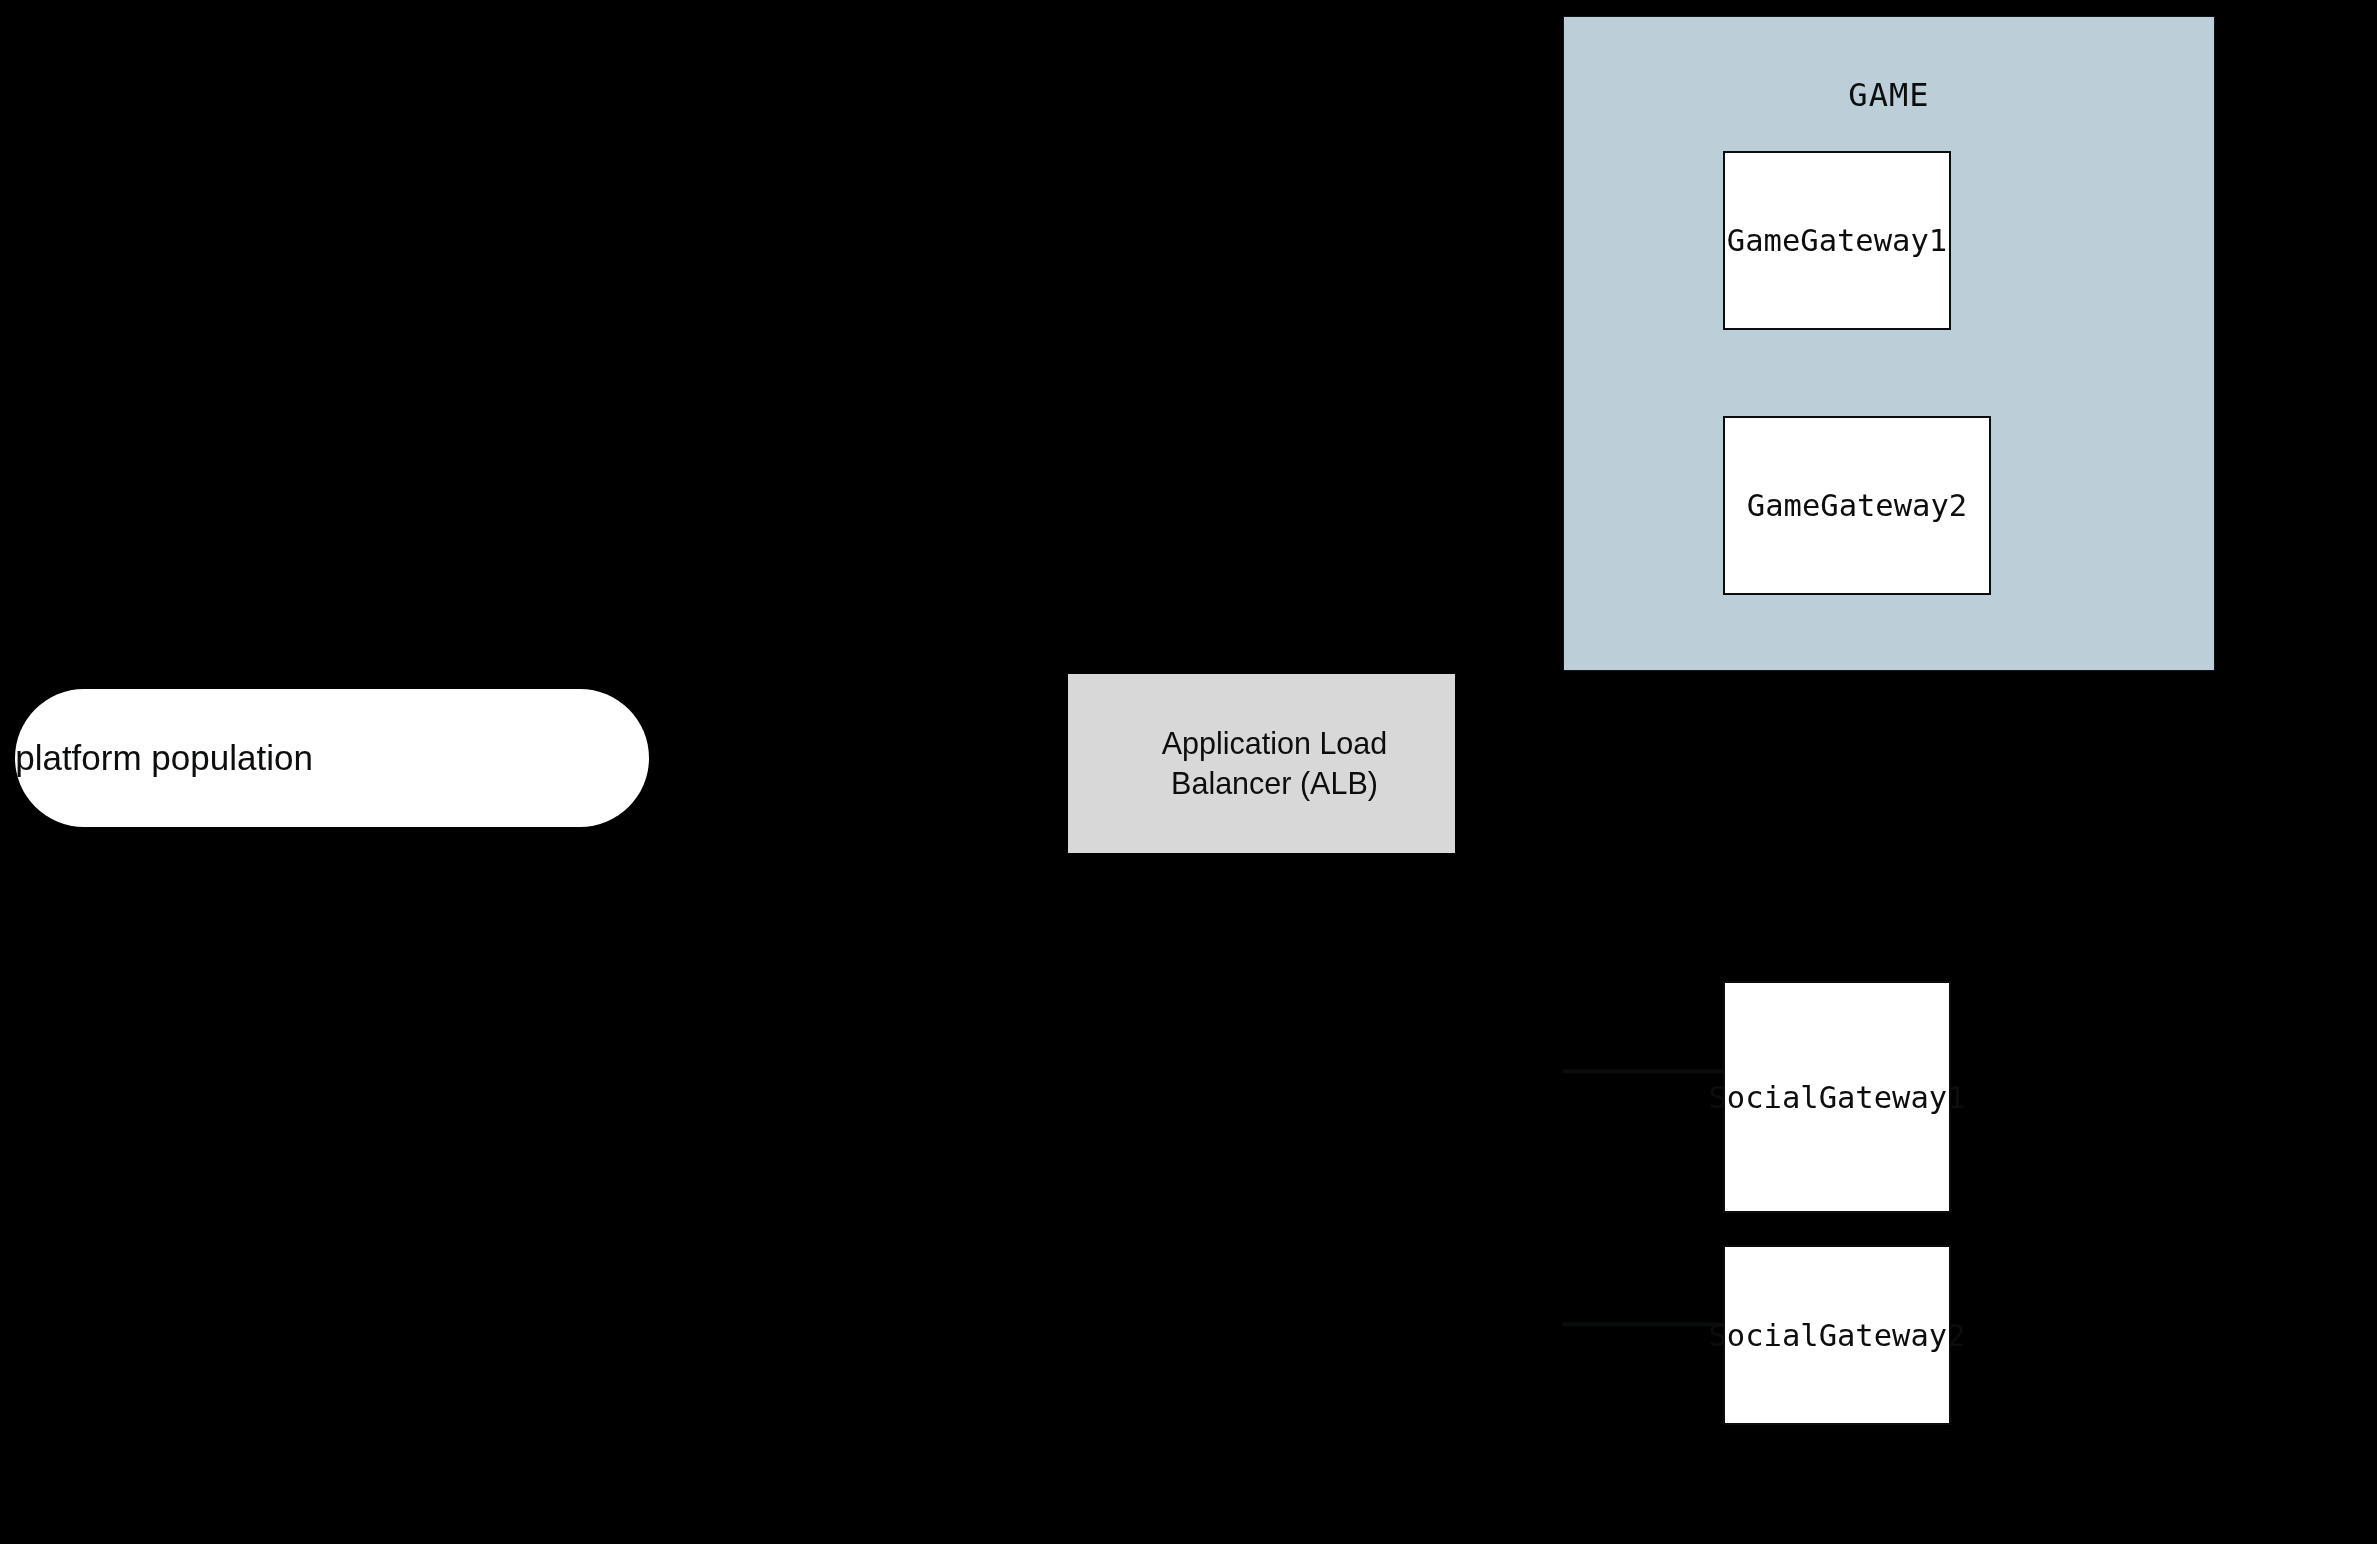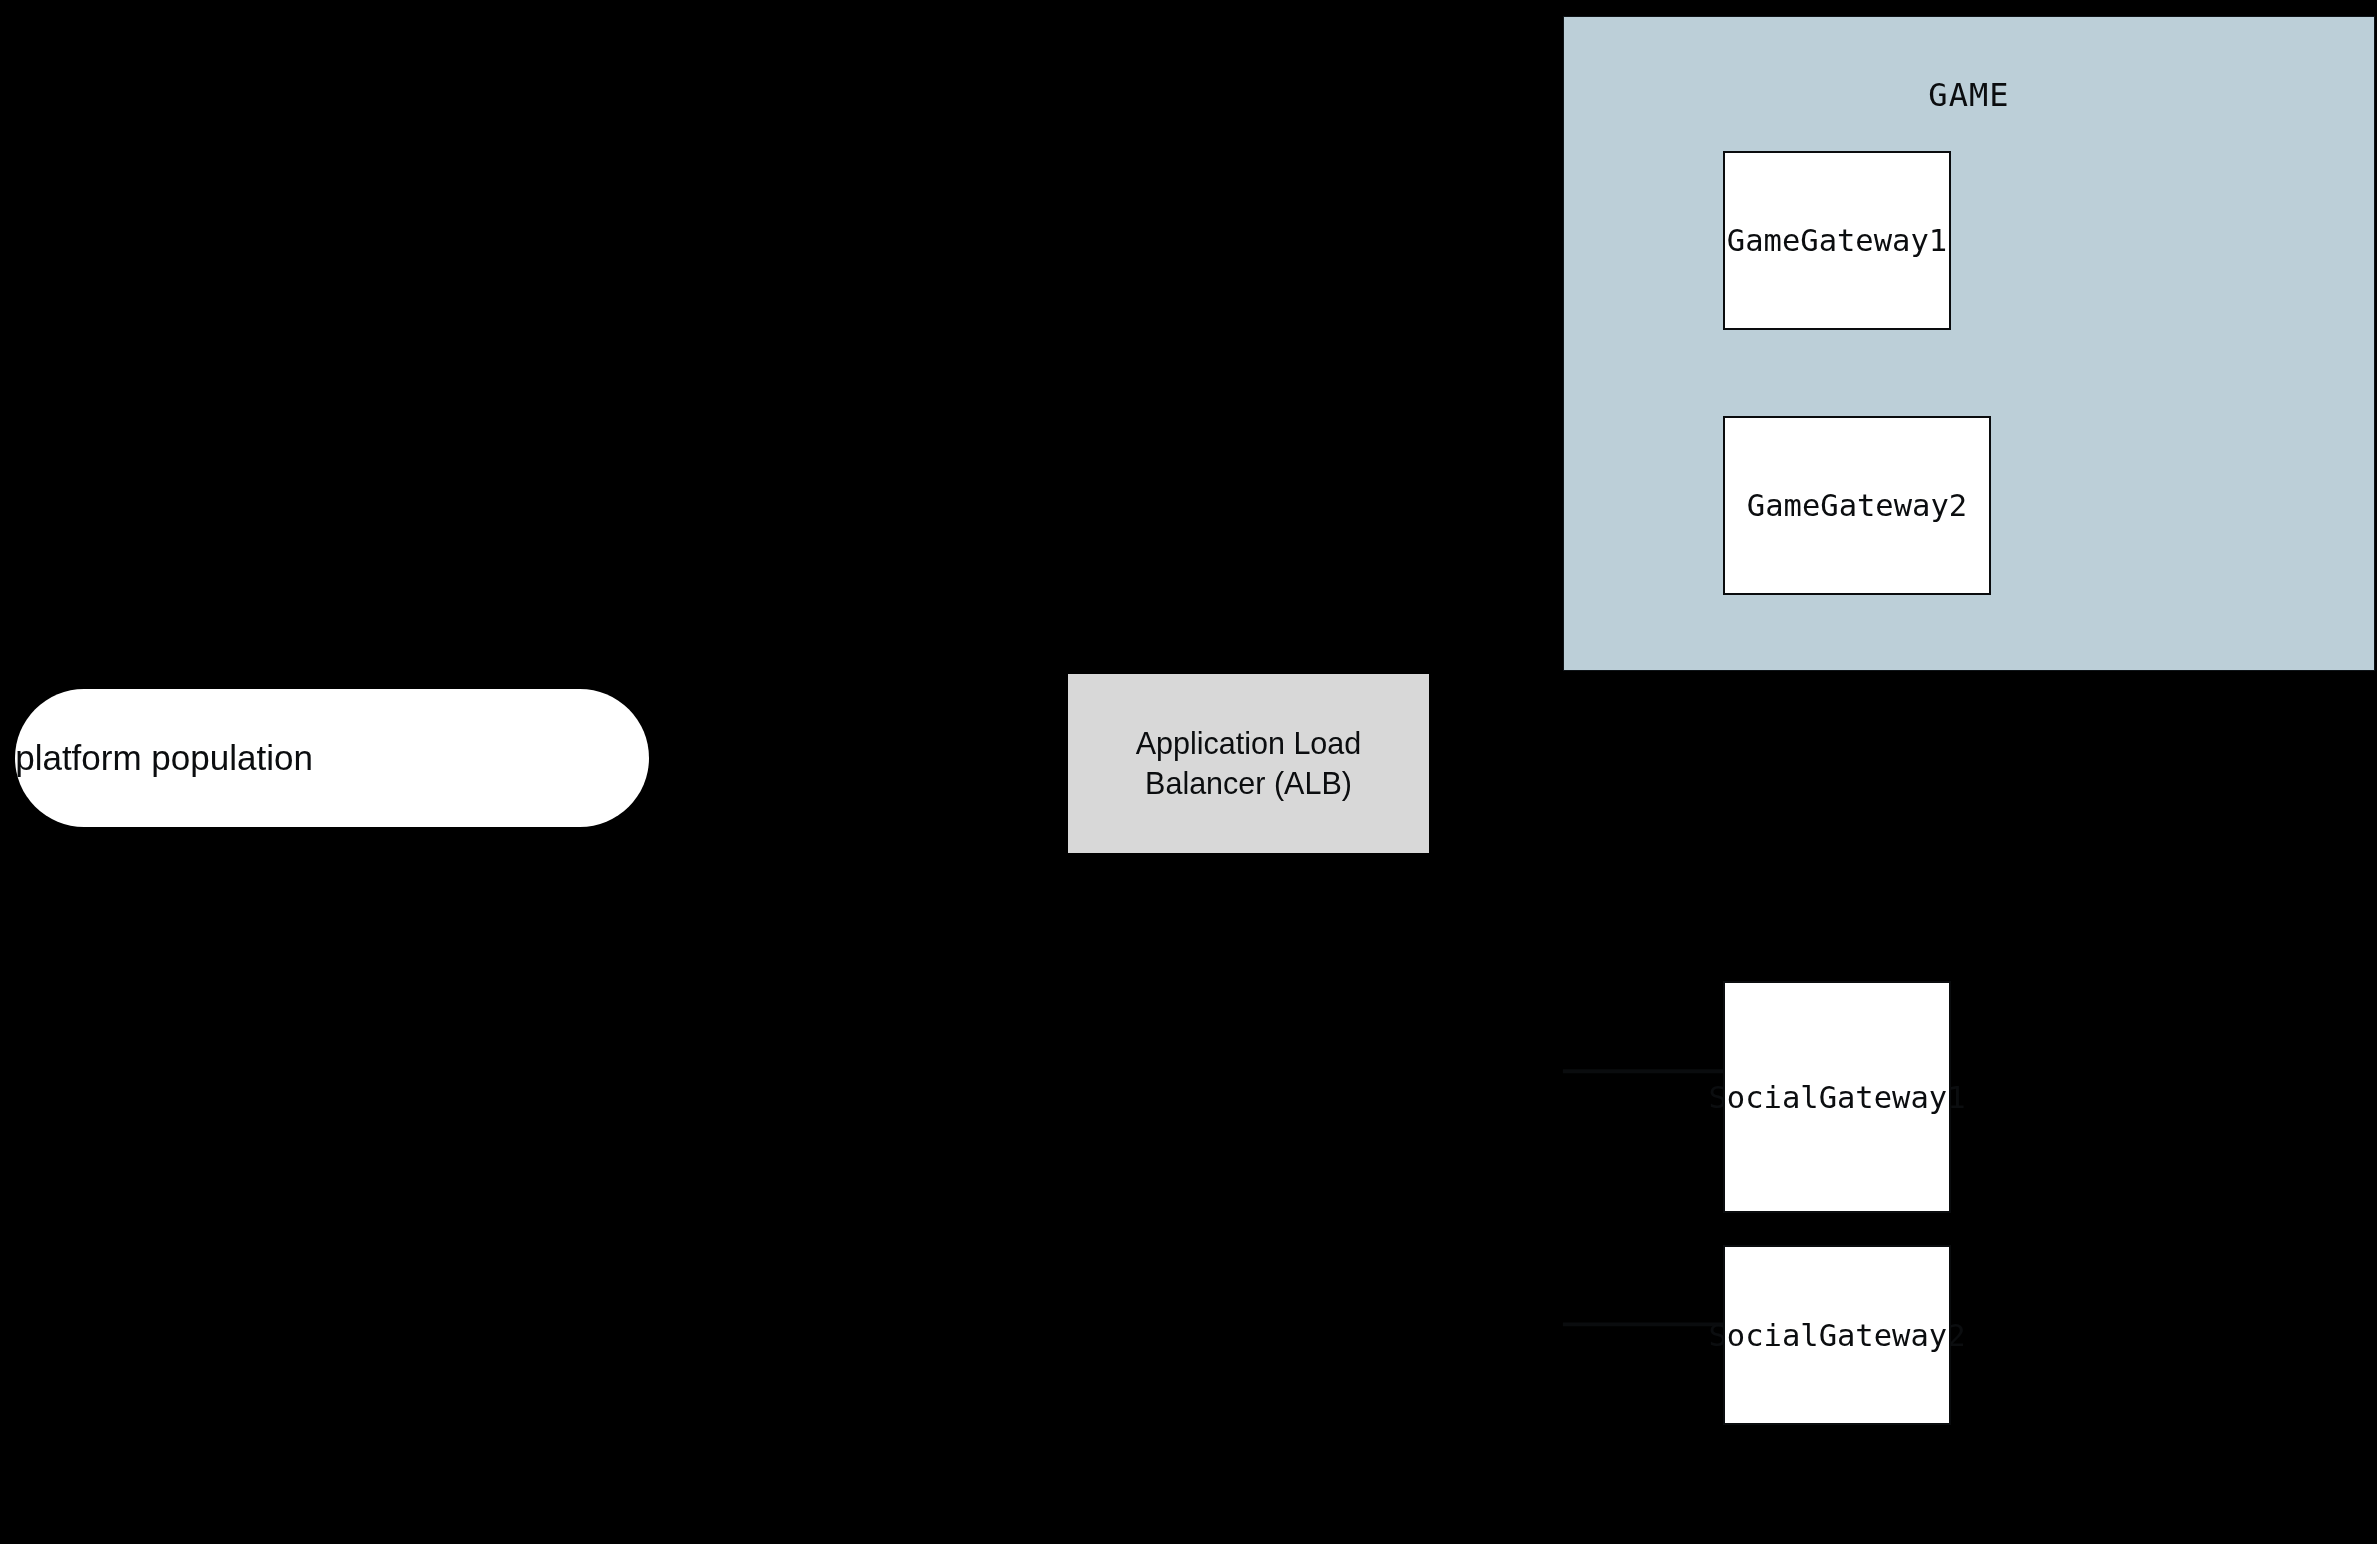--- a/index.html
+++ b/index.html
@@ -111,28 +111,28 @@
     <path class="edge-line" d="M 2872 445 L 3167 445"></path>
     <path class="edge-line" d="M 2872 929 L 3167 929"></path>
     <path class="edge-line" d="M 2872 1968 L 3167 1968"></path>
     <path class="edge-line" d="M 2872 2433 L 3167 2433"></path>
   </svg>
 
   <div class="pill" style="left:15.2px; top:689px; width:634px; height:138px;">
     <span class="pill-label">platform population</span>
   </div>
 
-  <div class="alb" style="left:1068px; top:674px; width:361px; height:179px;">
+  <div class="alb" style="left:1068px; top:674px; width:361px; height:179px;padding-left:26px;">
     <div class="alb-label">
       <div>Application Load</div>
       <div>Balancer (ALB)</div>
     </div>
   </div>
 
-  <div class="cluster" style="left:1563px; top:16px; width:812px; height:655px;">
+  <div class="cluster" style="left:1563px; top:16px; width:652px; height:655px;">
     <div class="cluster-label" style="top:59px;">GAME</div>
   </div>
 
   <div class="node-box" style="left:1723px; top:151px; width:228px; height:179px;">
     <span class="node-label">GameGateway1</span>
   </div>
 
   <div class="node-box" style="left:1723px; top:416px; width:268px; height:179px;">
     <span class="node-label">GameGateway2</span>
   </div>

